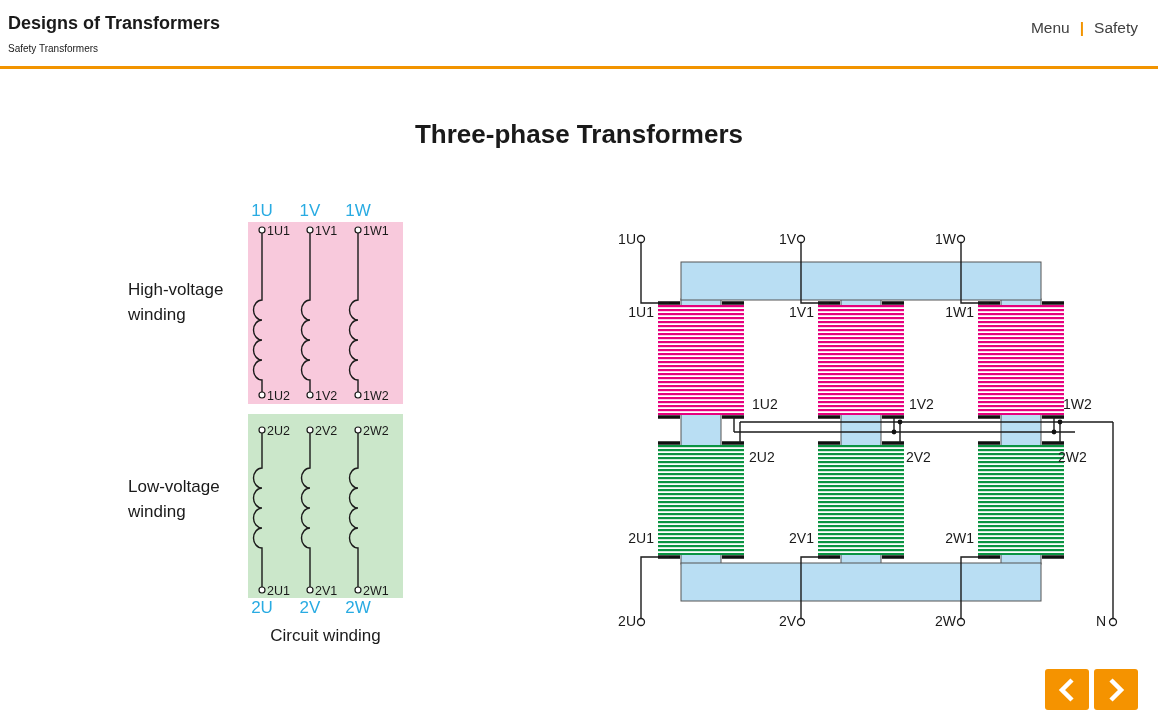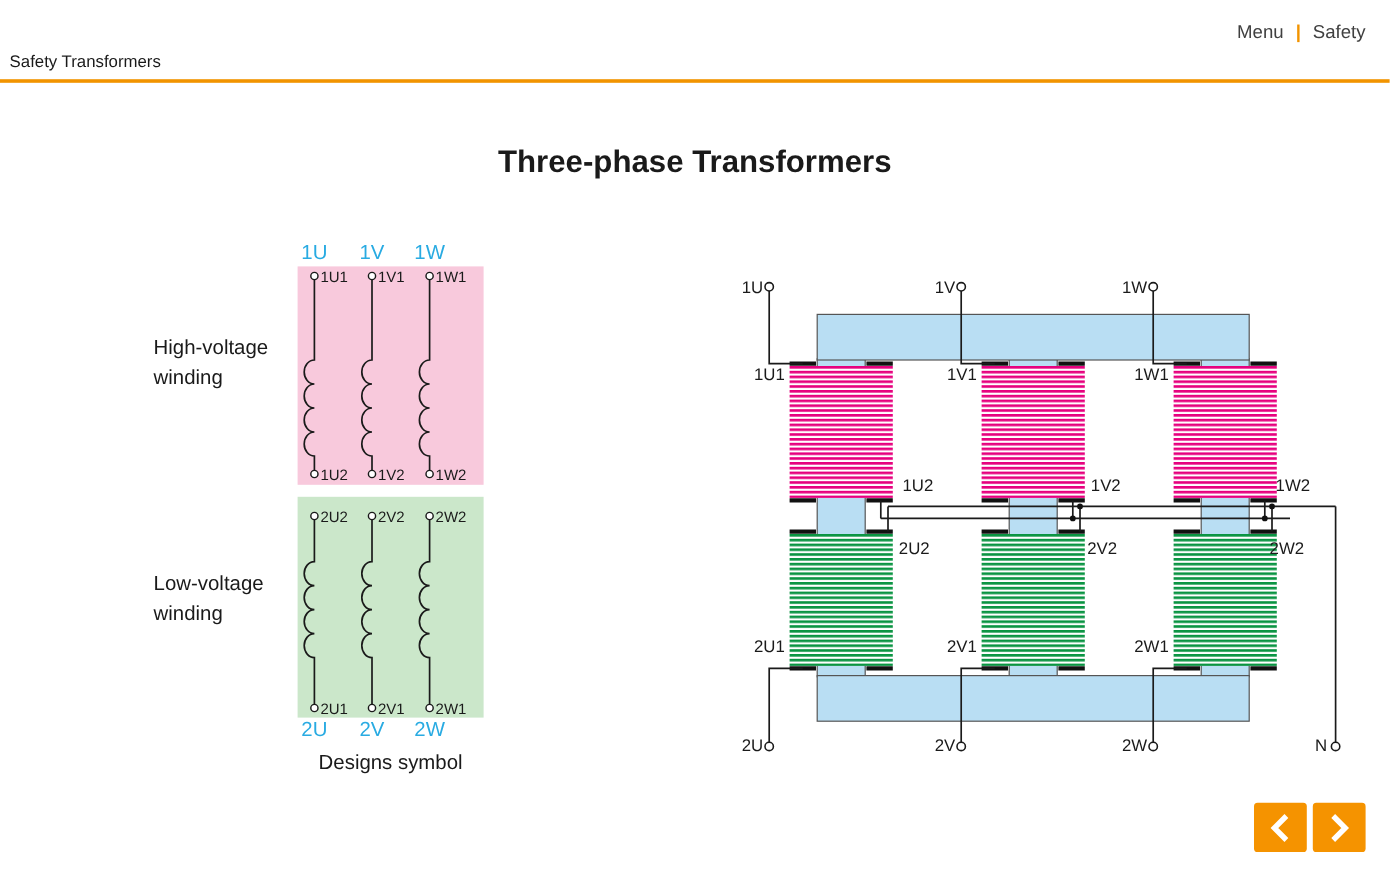--- a/index.html
+++ b/index.html
@@ -5,21 +5,21 @@
   html,body { margin:0; padding:0; }
   body {
     width:1158px; height:726px; position:relative; overflow:hidden;
     background:#ffffff; color:#1a1a1a;
     font-family:"Liberation Sans", sans-serif;
   }
   
   .header { position:absolute; top:0; left:0; width:1158px; height:66px;
             border-bottom:3px solid #F29400; background:#fff; }
   .app-title { position:absolute; left:8px; top:13px; font-size:18px; font-weight:bold; margin:0; }
-  .app-subtitle { position:absolute; left:8px; top:43px; font-size:14px; }
+  .app-subtitle { position:absolute; left:8px; top:43px; font-size:10px; }
   .header-links { position:absolute; right:20px; top:19px; display:flex; gap:10px;
                   align-items:center; font-size:15.5px; }
   .header-links .link { cursor:pointer; color:#404040; }
   .header-links .sep { color:#F29400; font-weight:bold; }
 
   
   .page-title { position:absolute; top:119px; left:0; width:1158px; text-align:center;
                 font-size:26px; font-weight:bold; }
 
   
@@ -38,20 +38,21 @@
 
   
   .nav { position:absolute; right:20px; top:669px; display:flex; gap:5px; }
   .nav button { width:44px; height:41px; background:#F59300; border:none; border-radius:3px;
                 display:flex; align-items:center; justify-content:center; cursor:pointer; padding:0; }
 </style>
 </head>
 <body>
 
 <div class="header">
+  <h1 class="app-title">Designs of Transformers</h1>
   <div class="app-subtitle">Safety Transformers</div>
   <div class="header-links">
     <span class="link">Menu</span>
     <span class="sep">|</span>
     <span class="link">Safety</span>
   </div>
 </div>
 
 <div class="page-title">Three-phase Transformers</div>
 
@@ -107,21 +108,21 @@
 
   <div class="side-label" style="left:8px;top:77px">
     <div>High-voltage</div>
     <div>winding</div>
   </div>
   <div class="side-label" style="left:8px;top:274px">
     <div>Low-voltage</div>
     <div>winding</div>
   </div>
 
-  <div class="caption c" style="left:128px;top:426px;width:155px;text-align:center">Designs symbol</div>
+  <div class="caption c" style="left:128px;top:426px;width:155px;text-align:center">Circuit winding</div>
 </div>
 
 <div class="figure" id="right-fig">
   <svg width="545" height="410" viewBox="0 0 545 410">
     <defs>
       <pattern id="pstripe" width="4" height="4" patternUnits="userSpaceOnUse">
         <rect width="4" height="4" fill="#ffffff"></rect>
         <rect width="4" height="2.2" fill="#E6007E"></rect>
       </pattern>
       <pattern id="gstripe" width="4" height="4" patternUnits="userSpaceOnUse">

